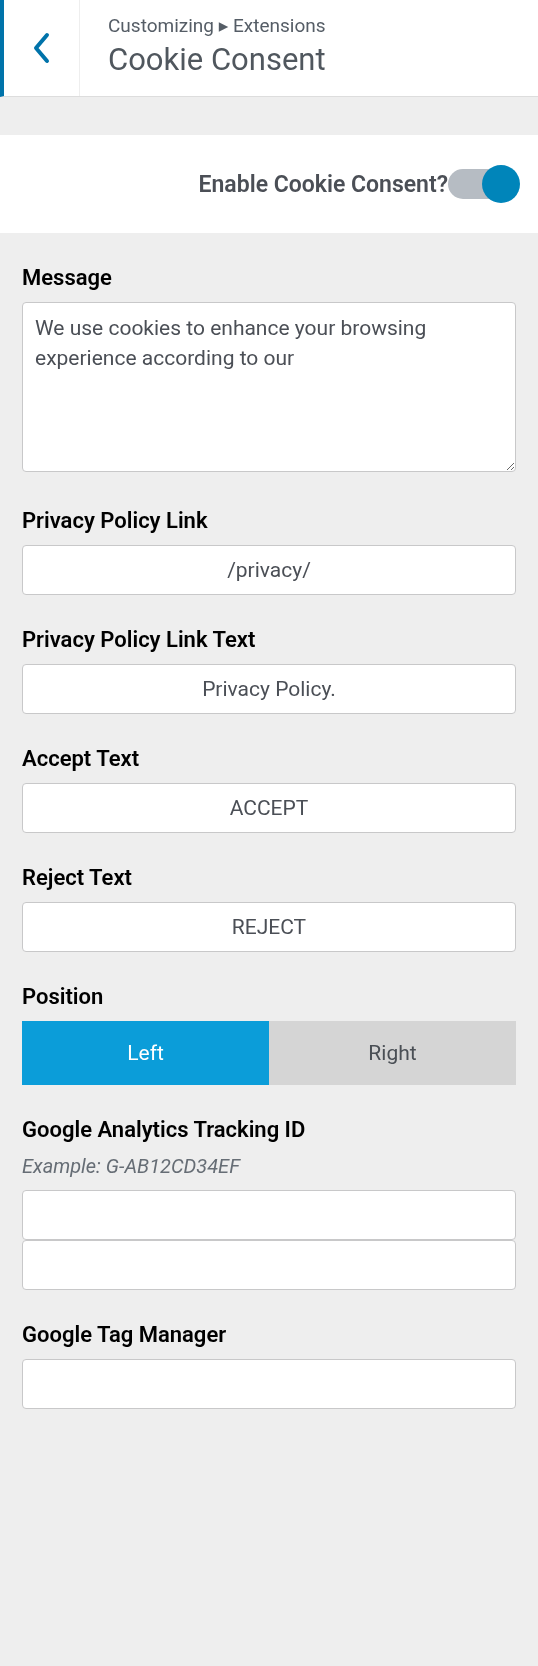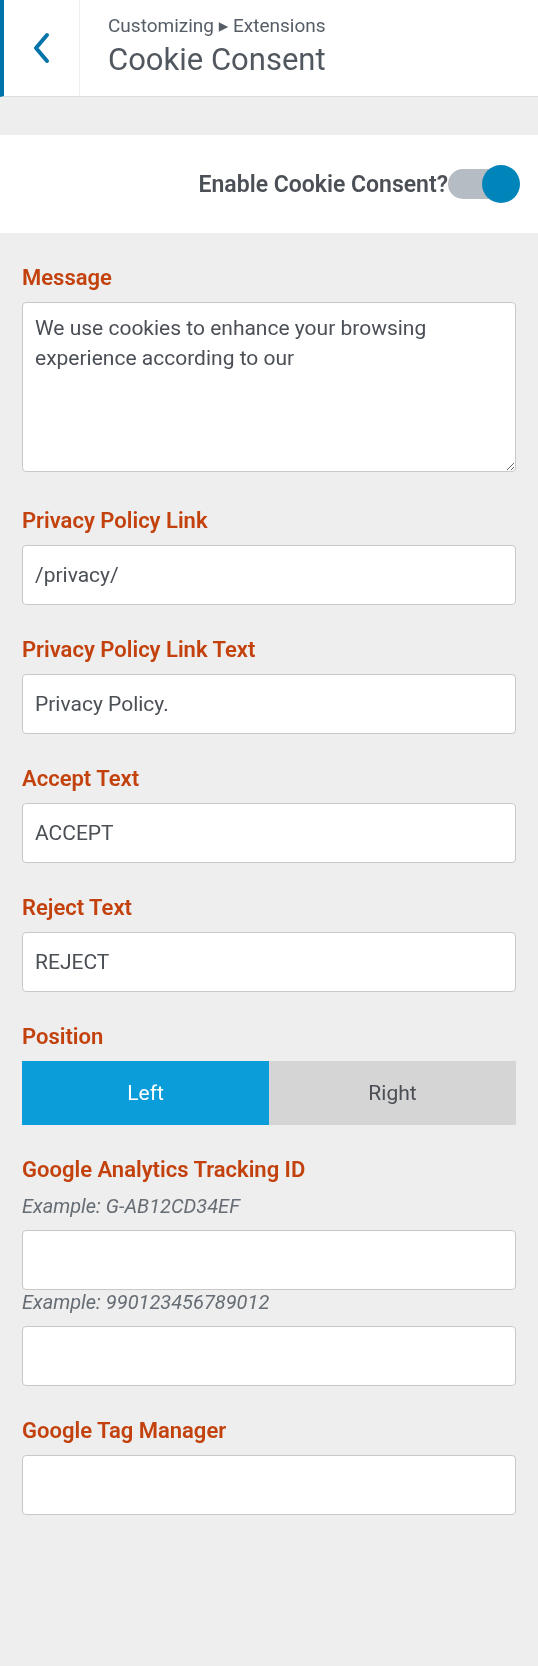--- a/index.html
+++ b/index.html
@@ -64,21 +64,21 @@
     height: 38px;
     background: #0085ba;
     border-radius: 50%;
   }
   .section {
     padding: 0 22px;
   }
   .field-label {
     font-size: 22px;
     font-weight: 600;
-    color: #c2410c;
+    color: #000000;
     margin-top: 32px;
     margin-bottom: 12px;
   }
   .example {
     font-size: 20px;
     font-style: italic;
     color: #666d75;
     margin-bottom: 12px;
   }
   textarea, input[type="text"] {
@@ -90,21 +90,22 @@
     color: #4b4f56;
     padding: 10px 12px;
     font-family: inherit;
   }
   textarea {
     height: 170px;
     resize: both;
     line-height: 1.45;
   }
   input[type="text"] {
-    height: 60px;
+    height: 50px;
+    text-align: center;
   }
   .segmented {
     display: flex;
     width: 100%;
     height: 64px;
     margin-bottom: 6px;
   }
   .seg-btn {
     flex: 1;
     display: flex;
@@ -163,20 +164,19 @@
   <div class="field-label">Position</div>
   <div class="segmented">
     <div class="seg-btn seg-active">Left</div>
     <div class="seg-btn seg-inactive">Right</div>
   </div>
 
   <div class="field-label">Google Analytics Tracking ID</div>
   <div class="example">Example: G-AB12CD34EF</div>
   <input type="text" value="" style="">
 
-  <div class="example">Example: 990123456789012</div>
   <input type="text" value="" style="">
 
   <div class="field-label">Google Tag Manager</div>
   <input type="text" value="" style="">
 
   <div class="spacer"></div>
 </div>
 
 </body></html>

